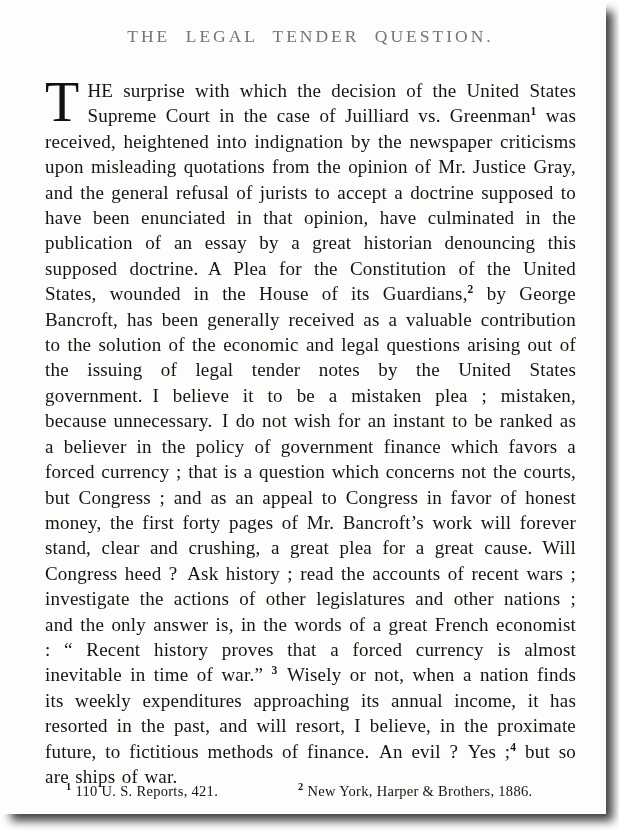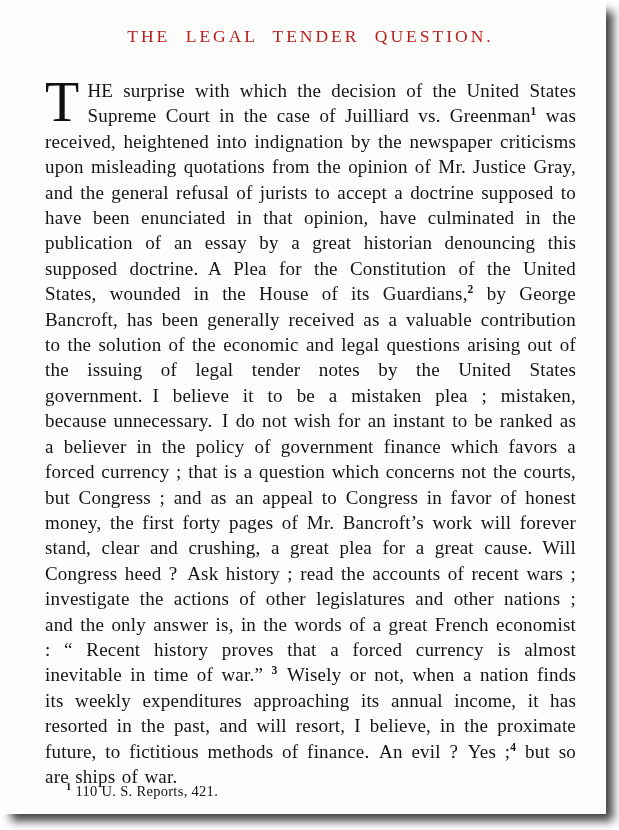--- a/index.html
+++ b/index.html
@@ -21,21 +21,21 @@
     padding: 22px 30px 0 45px;
     color: #151413;
   }
   .title {
     margin: 4px 0 0 0;
     text-align: center;
     font-size: 17.5px;
     font-weight: normal;
     letter-spacing: 3px;
     word-spacing: 8px;
-    color: #b91c1c;
+    color: #737373;
   }
   .body-text {
     margin-top: 31px;
     font-size: 19px;
     line-height: 25.4px;
     text-align: justify;
     letter-spacing: 0.2px;
     word-spacing: 1.5px;
   }
   .dropcap {
@@ -76,14 +76,15 @@
 
 <div class="page">
   <h1 class="title">THE LEGAL TENDER QUESTION.</h1>
 
   <p class="body-text">
     <span class="dropcap">T</span><span><span class="seg-normal">HE surprise with which the decision of the United States Supreme Court in the case of Juilliard </span><span class="seg-italic">vs.</span><span class="seg-normal"> Greenman</span><sup class="seg-sup">1</sup><span class="seg-normal"> was received, heightened into indignation by the newspaper criticisms upon misleading quotations from the opinion of Mr. Justice Gray, and the general refusal of jurists to accept a doctrine supposed to have been enunciated in that opinion, have culminated in the publication of an essay by a great historian denouncing this supposed doctrine. </span><span class="seg-italic">A Plea for the Constitution of the United States, wounded in the House of its Guardians,</span><sup class="seg-sup">2</sup><span class="seg-normal"> by George Bancroft, has been generally received as a valuable contribution to the solution of the economic and legal questions arising out of the issuing of legal tender notes by the United States government. I believe it to be a mistaken plea ; mistaken, because unnecessary. I do not wish for an instant to be ranked as a believer in the policy of government finance which favors a forced currency ; that is a question which concerns not the courts, but Congress ; and as an appeal to Congress in favor of honest money, the first forty pages of Mr. Bancroft’s work will forever stand, clear and crushing, a great plea for a great cause. Will Congress heed ? Ask history ; read the accounts of recent wars ; investigate the actions of other legislatures and other nations ; and the only answer is, in the words of a great French economist : “ Recent history proves that a forced currency is almost inevitable in time of war.” </span><sup class="seg-sup">3</sup><span class="seg-normal"> Wisely or not, when a nation finds its weekly expenditures approaching its annual income, it has resorted in the past, and will resort, I believe, in the proximate future, to fictitious methods of finance. An evil ? Yes ;</span><sup class="seg-sup">4</sup><span class="seg-normal"> but so are ships of war.</span></span>
   </p>
 
   <div class="footnotes">
     <span class="footnote-1"><sup class="fn-marker">1</sup><span>110 U. S. Reports, 421.</span></span>
+    <span class="footnote-2"><sup class="fn-marker">2</sup><span>New York, Harper &amp; Brothers, 1886.</span></span>
   </div>
 </div>
 
 </body></html>

